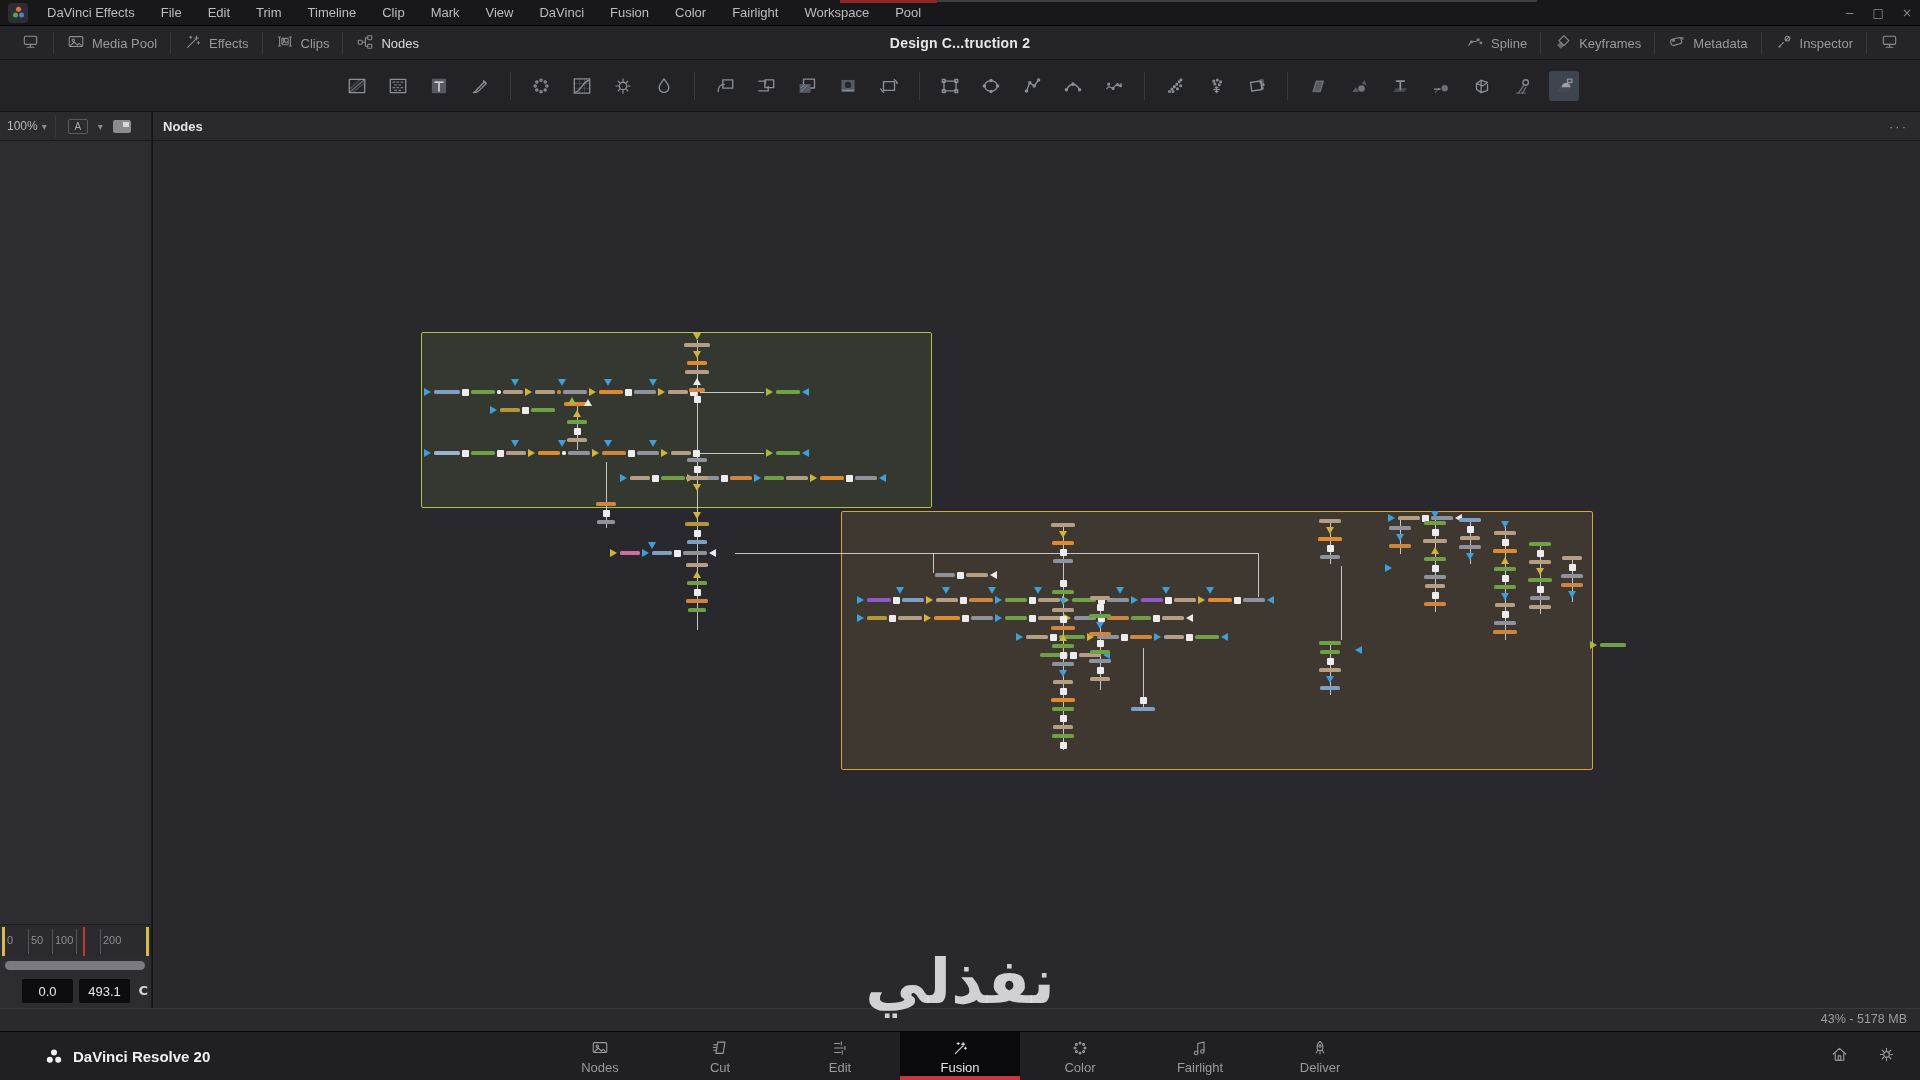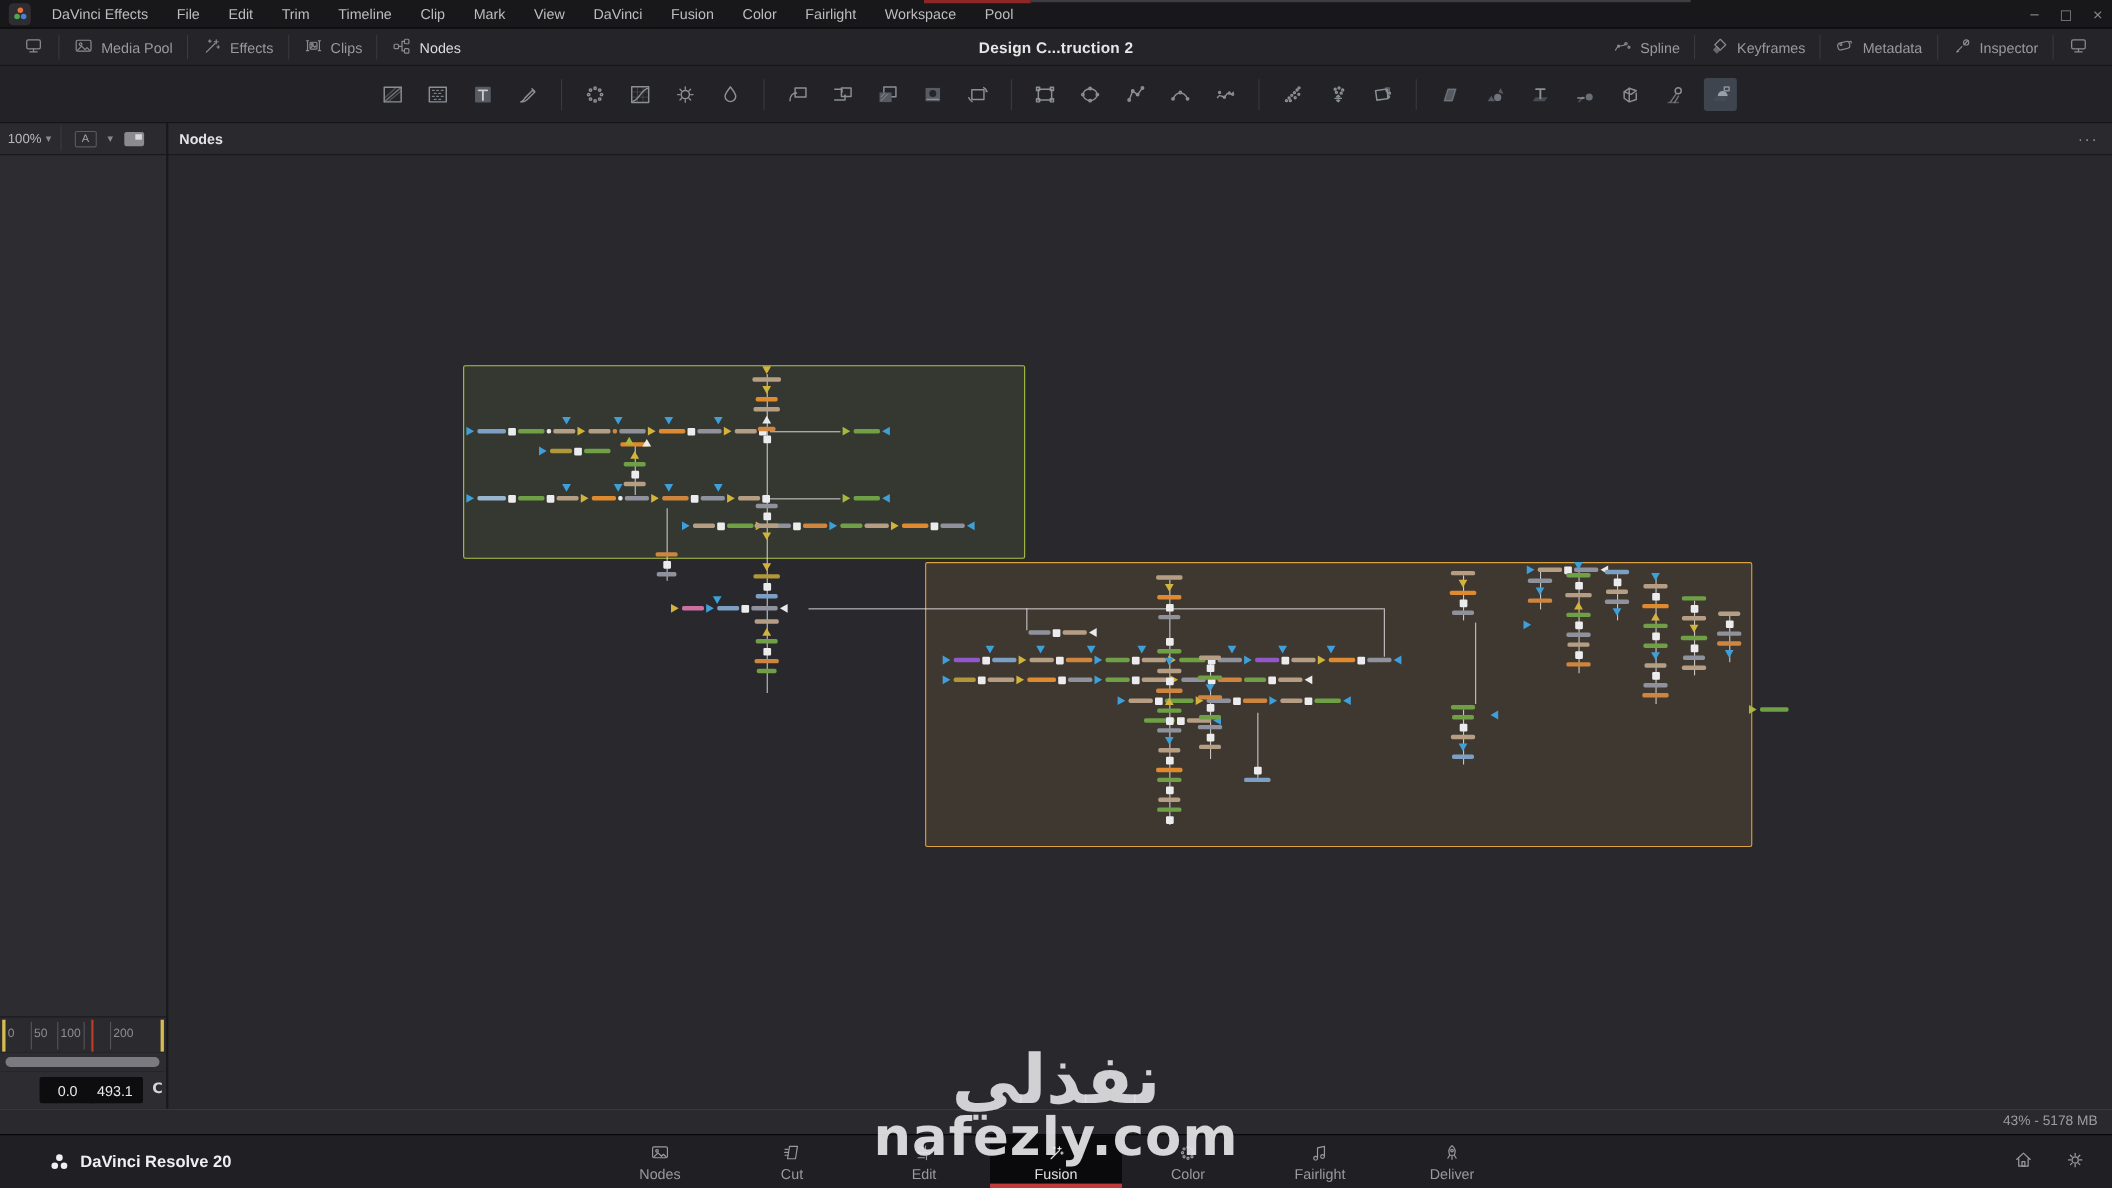--- a/index.html
+++ b/index.html
@@ -486,21 +486,21 @@
     <div class="ticklabel" style="left:55px">100</div>
     <div class="ticklabel" style="left:103px">200</div>
     <div class="inout" style="left:2px"></div>
     <div class="inout" style="left:146px"></div>
     <div id="playhead" style="left:83px"></div>
   </div>
 <div id="hscroll">
   <div class="thumb"></div>
 </div>
 <div id="rangerow">
-  <div class="valbox" style="left:36px;">0.0</div>
+  <div class="valbox" style="left:22px;">0.0</div>
   <div class="valbox" style="left:79px;">493.1</div>
   <div id="kficon">C</div>
 </div>
 
 <div id="graph">
     <div class="gbox" style="left:421px;top:332px;width:511px;height:176px;border:1.5px solid #a9c447;background:rgba(170,200,80,0.10)"></div>
     <div class="gbox" style="left:841px;top:511px;width:752px;height:259px;border:1.5px solid #dda23f;background:rgba(225,165,70,0.12)"></div>
     <div class="nlink" style="left:697px;top:340px;width:1px;height:290px"></div>
     <div class="nlink" style="left:577px;top:404px;width:1px;height:46px"></div>
     <div class="nlink" style="left:606px;top:462px;width:1px;height:66px"></div>
@@ -885,14 +885,13 @@
         </svg></span>
       <span><svg width="19" height="19" viewBox="0 0 20 20" fill="none" stroke="currentColor" stroke-width="1.2" stroke-linecap="round" stroke-linejoin="round">
           <circle cx="10" cy="10" r="3"></circle>
           <path d="M10 3.6v2.1M10 14.3v2.1M3.6 10h2.1M14.3 10h2.1M5.5 5.5L7 7M13 13l1.5 1.5M14.5 5.5L13 7M7 13l-1.5 1.5"></path>
         </svg></span>
     </div>
 </div>
 
 <div id="watermark">
   <div id="wm1">نفذلي</div>
-  <div id="wm2">nafezly.com</div>
 </div>
 
 </body></html>

